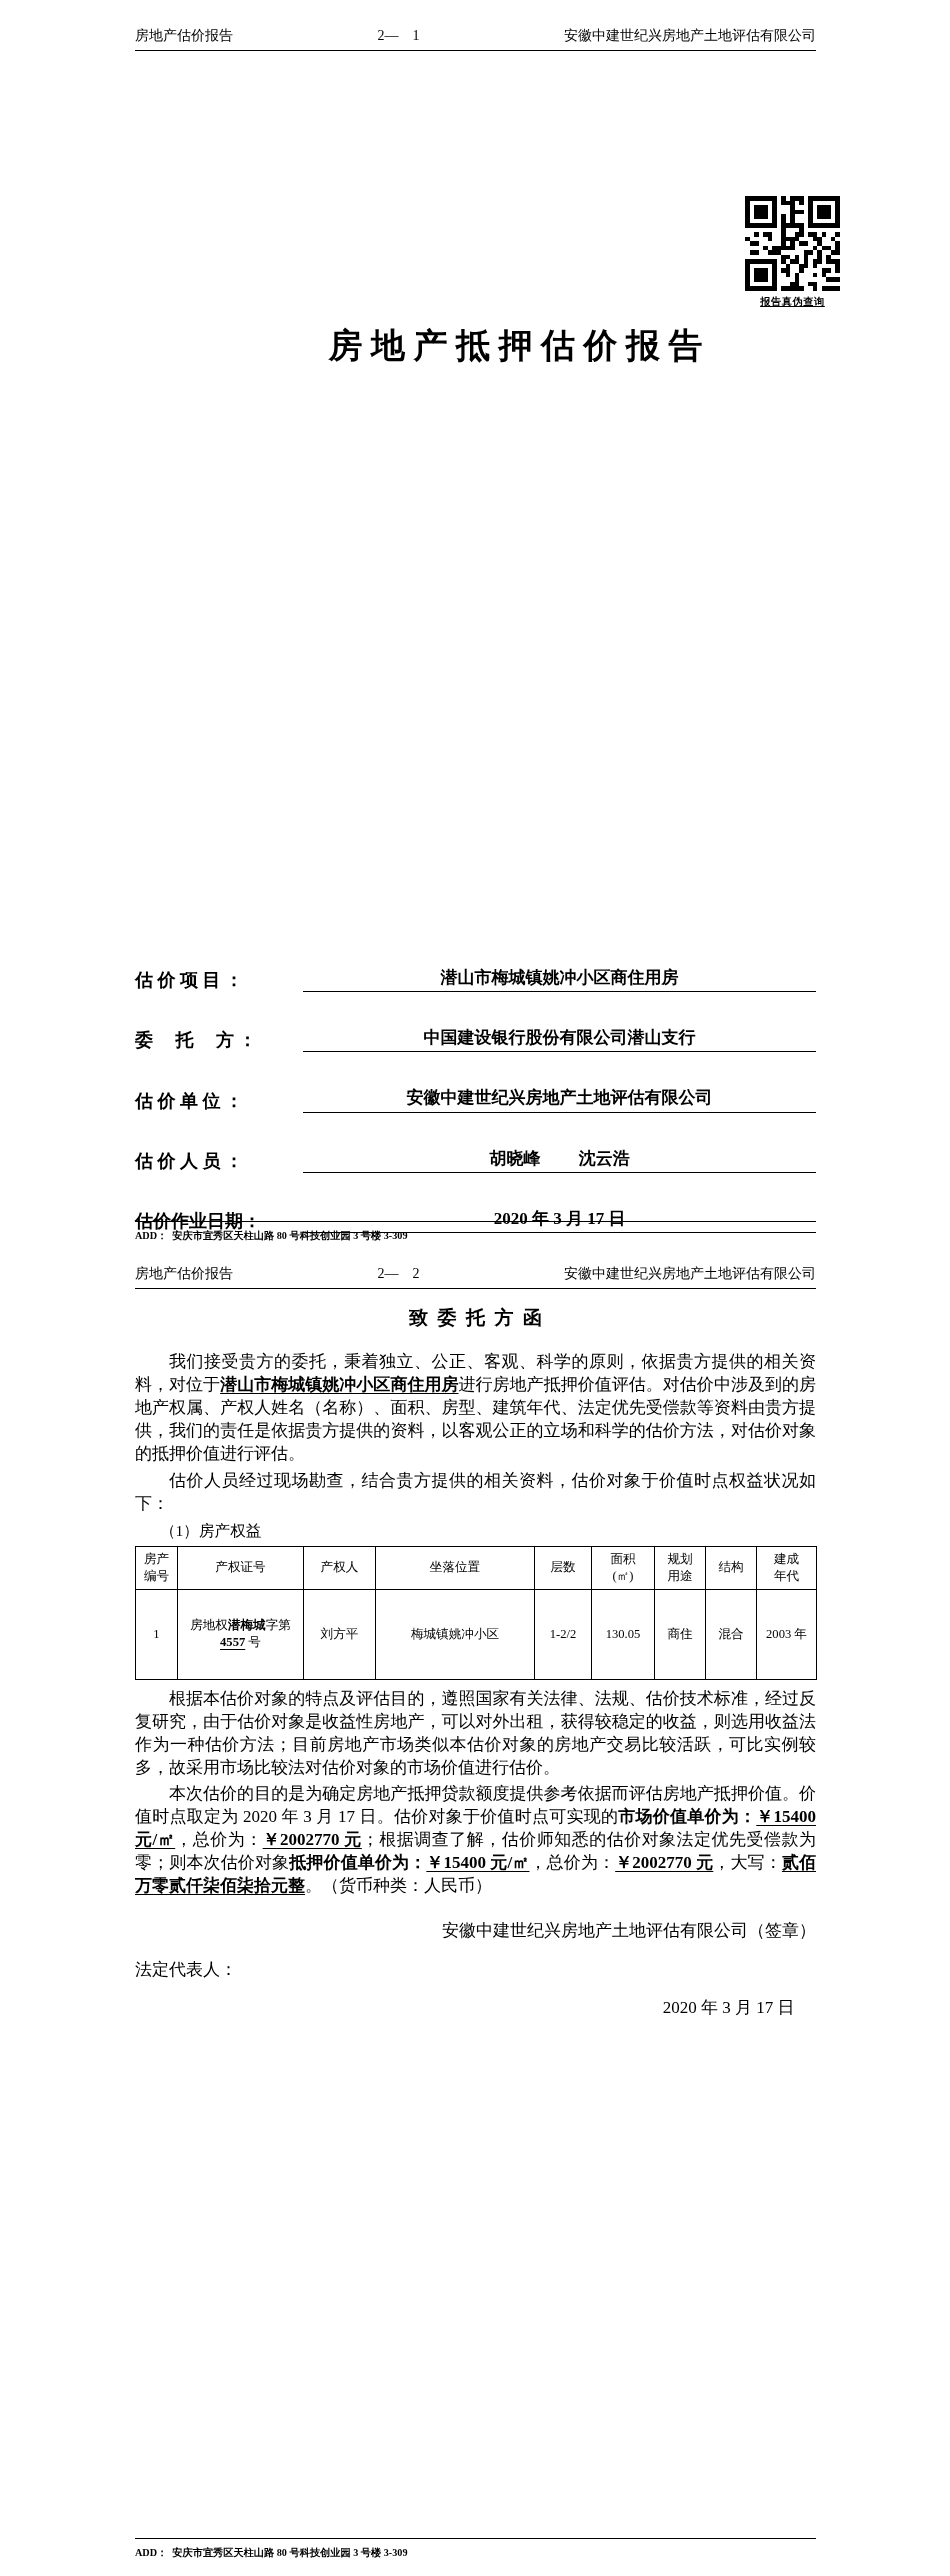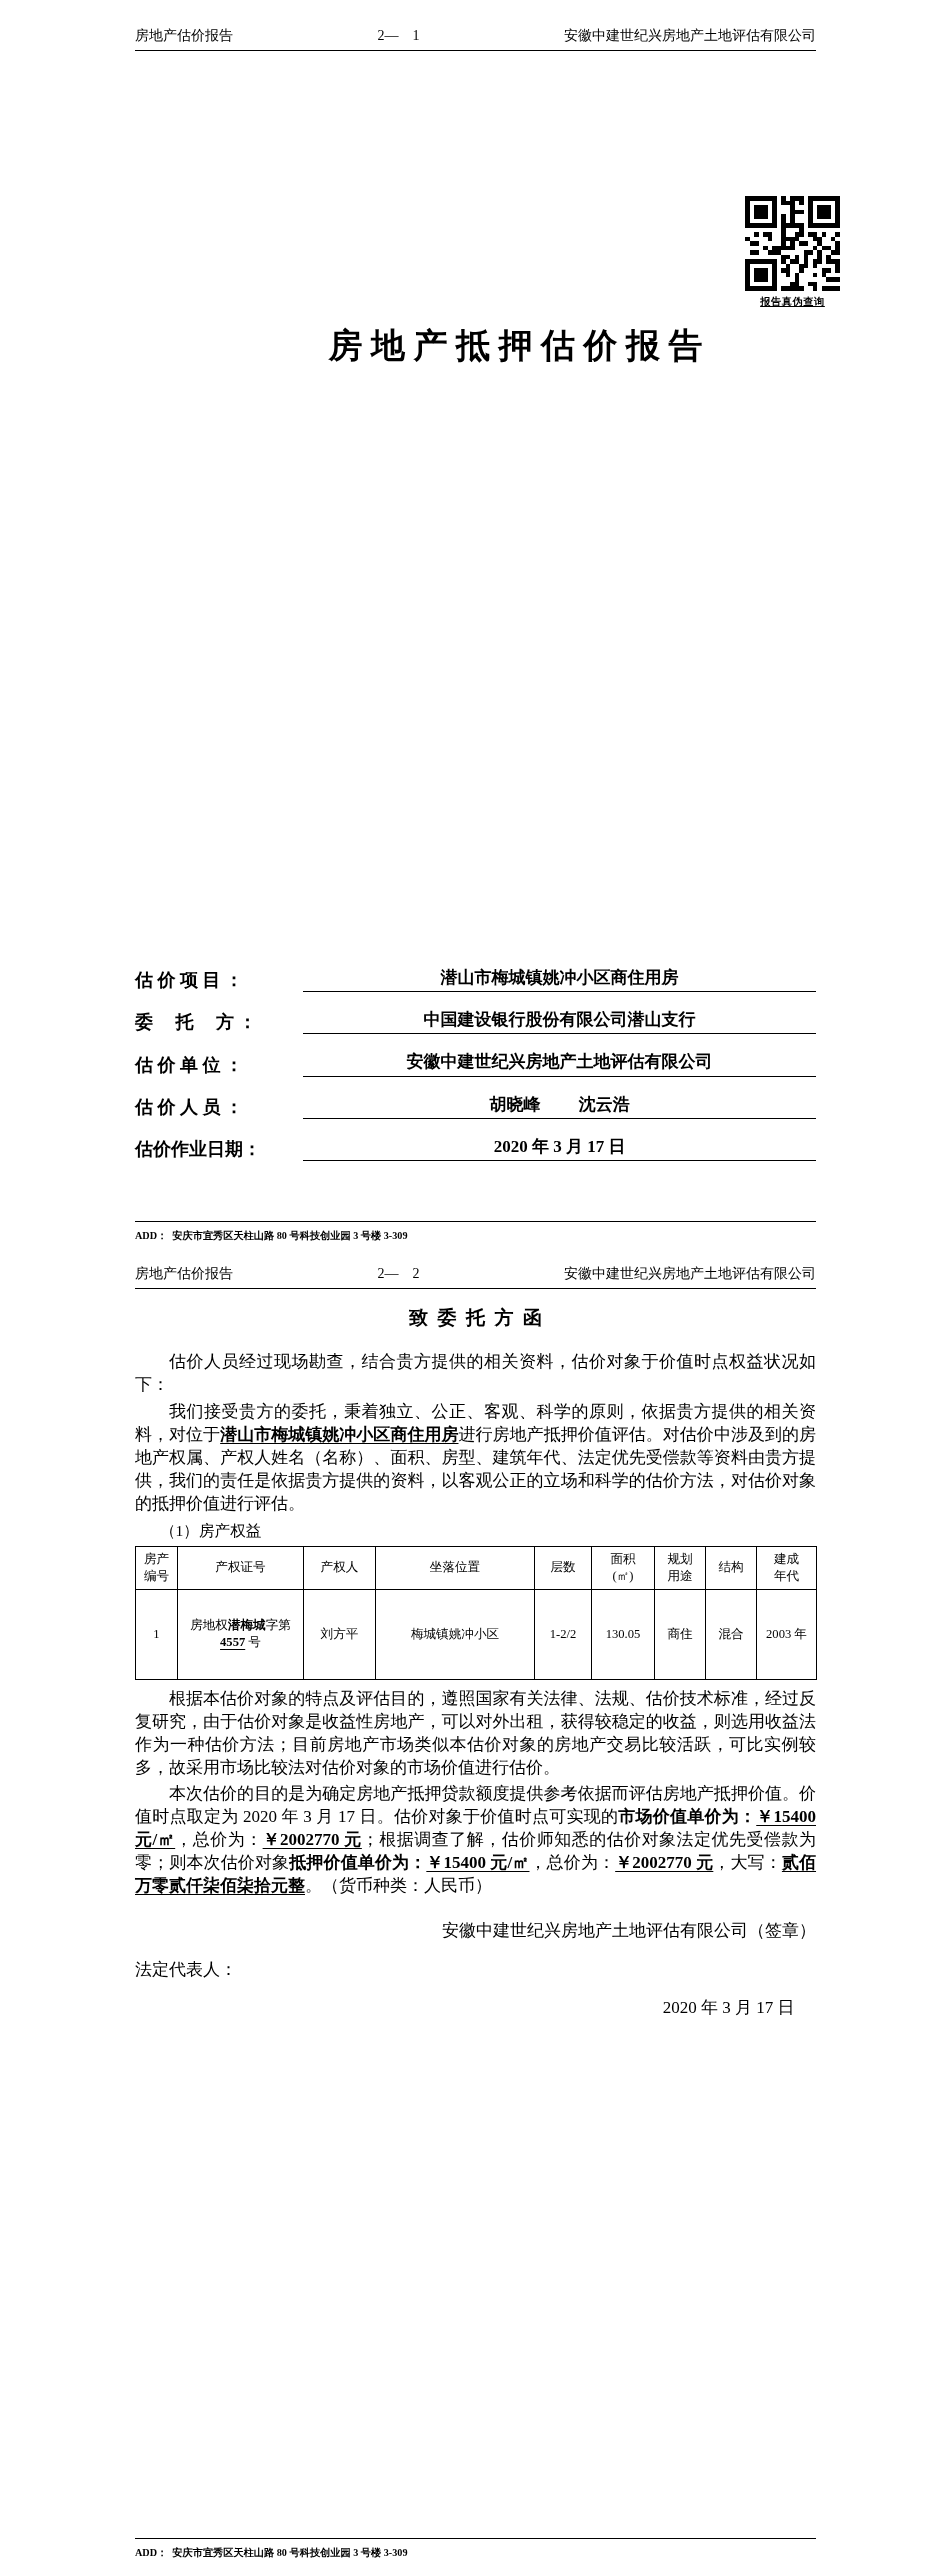--- a/index.html
+++ b/index.html
@@ -72,21 +72,21 @@
     top: 421px;
     left: 0;
     width: 100%;
     text-align: center;
     font-size: 15.6px;
     font-weight: bold;
     white-space: pre;
   }
 
   .fields { position: absolute; top: 966px; left: 135px; width: 681px; }
-  .field-row { display: flex; align-items: flex-end; margin-bottom: 16px; }
+  .field-row { display: flex; align-items: flex-end; margin-bottom: 34px; }
   .field-label {
     flex: 0 0 168px;
     font-size: 18px;
     font-weight: bold;
     line-height: 24px;
     white-space: pre;
   }
   .field-value {
     flex: 1 1 auto;
     border-bottom: 1.2px solid #000;
@@ -321,23 +321,23 @@
 
   <div class="page-header p2-header">
     <span>房地产估价报告</span>
     <span>2—    2</span>
     <span>安徽中建世纪兴房地产土地评估有限公司</span>
   </div>
 
   <div class="p2-content">
     <div class="letter-title">致  委  托  方  函</div>
 
+    <p><span>我们接受贵方的委托，秉着独立、公正、客观、科学的原则，依据贵方提供的相关资料，对位于</span><span class="bu">潜山市梅城镇姚冲小区商住用房</span><span>进行房地产抵押价值评估。对估价中涉及到的房地产权属、产权人姓名（名称）、面积、房型、建筑年代、法定优先受偿款等资料由贵方提供，我们的责任是依据贵方提供的资料，以客观公正的立场和科学的估价方法，对估价对象的抵押价值进行评估。</span></p>
+
     <p>估价人员经过现场勘查，结合贵方提供的相关资料，估价对象于价值时点权益状况如下：</p>
-
-    <p><span>我们接受贵方的委托，秉着独立、公正、客观、科学的原则，依据贵方提供的相关资料，对位于</span><span class="bu">潜山市梅城镇姚冲小区商住用房</span><span>进行房地产抵押价值评估。对估价中涉及到的房地产权属、产权人姓名（名称）、面积、房型、建筑年代、法定优先受偿款等资料由贵方提供，我们的责任是依据贵方提供的资料，以客观公正的立场和科学的估价方法，对估价对象的抵押价值进行评估。</span></p>
 
     <div class="list-item">（1）房产权益</div>
 
     <table class="prop-table">
       <colgroup>
         <col style="width:42px">
           <col style="width:126px">
           <col style="width:72px">
           <col style="width:159px">
         <col style="width:57px">

